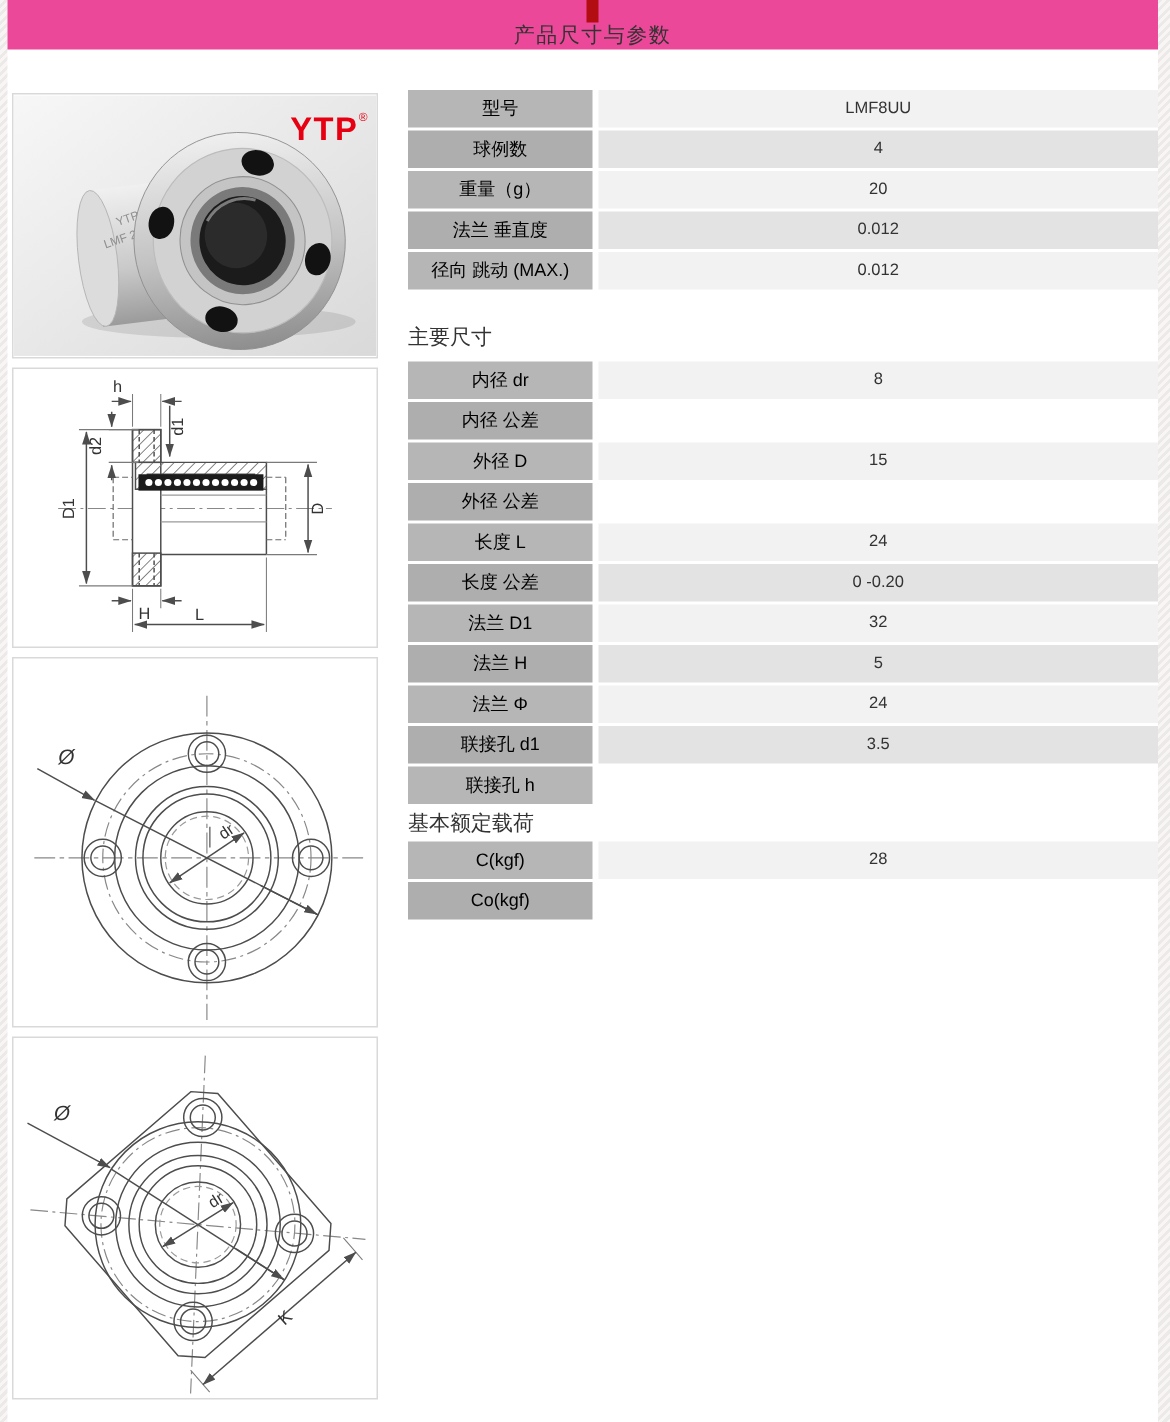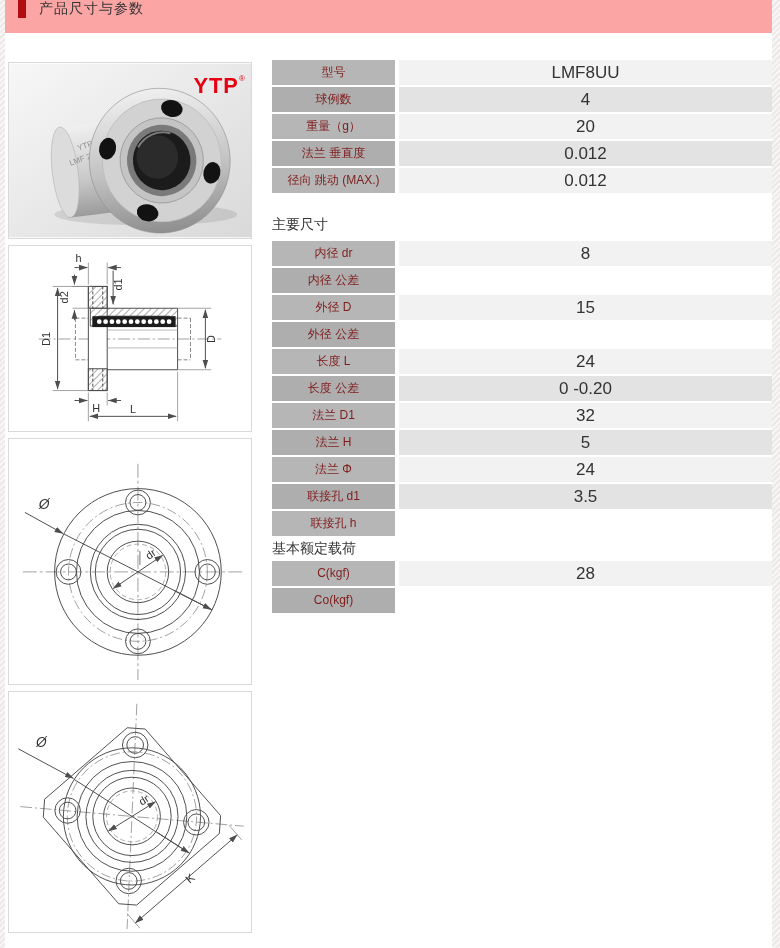--- a/index.html
+++ b/index.html
@@ -4,33 +4,33 @@
 <style>
   * { margin:0; padding:0; box-sizing:border-box; }
   html,body { width:780px; }
   body {
     font-family:"Liberation Sans","DejaVu Sans",sans-serif;
     background:repeating-linear-gradient(135deg,#f8f5f4 0px,#f8f5f4 2px,#eceae8 2px,#eceae8 4px);
     color:#333;
   }
   .page { width:767px; margin-left:5px; background:#fff; min-height:948px; }
   .page-header {
-    height:33px; background:#fca5a5; display:flex; align-items:flex-start;
+    height:33px; background:#ec4899; display:flex; align-items:center;flex-direction:column;
   }
   .accent-bar { width:8px; height:18px; background:#b20d10; margin-left:13px; }
   .page-title { font-size:14px; font-weight:400; color:#333; margin-left:13px; letter-spacing:1px; }
   .content { display:flex; }
   .left-col { width:246px; margin-left:3px; padding-top:29px; }
   .panel { width:244px; border:1px solid #d9d9d9; background:#fff; margin-bottom:6px; overflow:hidden; }
   .panel svg { display:block; }
   .right-col { width:500px; margin-left:18px; padding-top:27px; }
   .spec-table .row { display:flex; margin-bottom:2px; }
   .cell { height:25px; line-height:25px; text-align:center; overflow:hidden; white-space:nowrap; }
-  .cell.label { width:123px; margin-right:4px; font-size:12px; color:#7f1d1d; }
-  .cell.value { flex:1; font-size:17px; color:#333; }
+  .cell.label { width:123px; margin-right:4px; font-size:12px; color:#000000; }
+  .cell.value { flex:1; font-size:11px; color:#333; }
   .spec-table .row:nth-of-type(odd)  .label { background:#b6b6b6; }
   .spec-table .row:nth-of-type(even) .label { background:#aeaeae; }
   .spec-table .row:nth-of-type(odd)  .value { background:#f2f2f2; }
   .spec-table .row:nth-of-type(even) .value { background:#e3e3e3; }
   .section-heading { font-size:14px; font-weight:400; color:#333; }
   .heading-dim  { margin:23px 0 7px 0; }
   .heading-load { margin:4px 0 3px 0; }
   svg text { font-family:"Liberation Sans","DejaVu Sans",sans-serif; }
 </style>
 </head>

